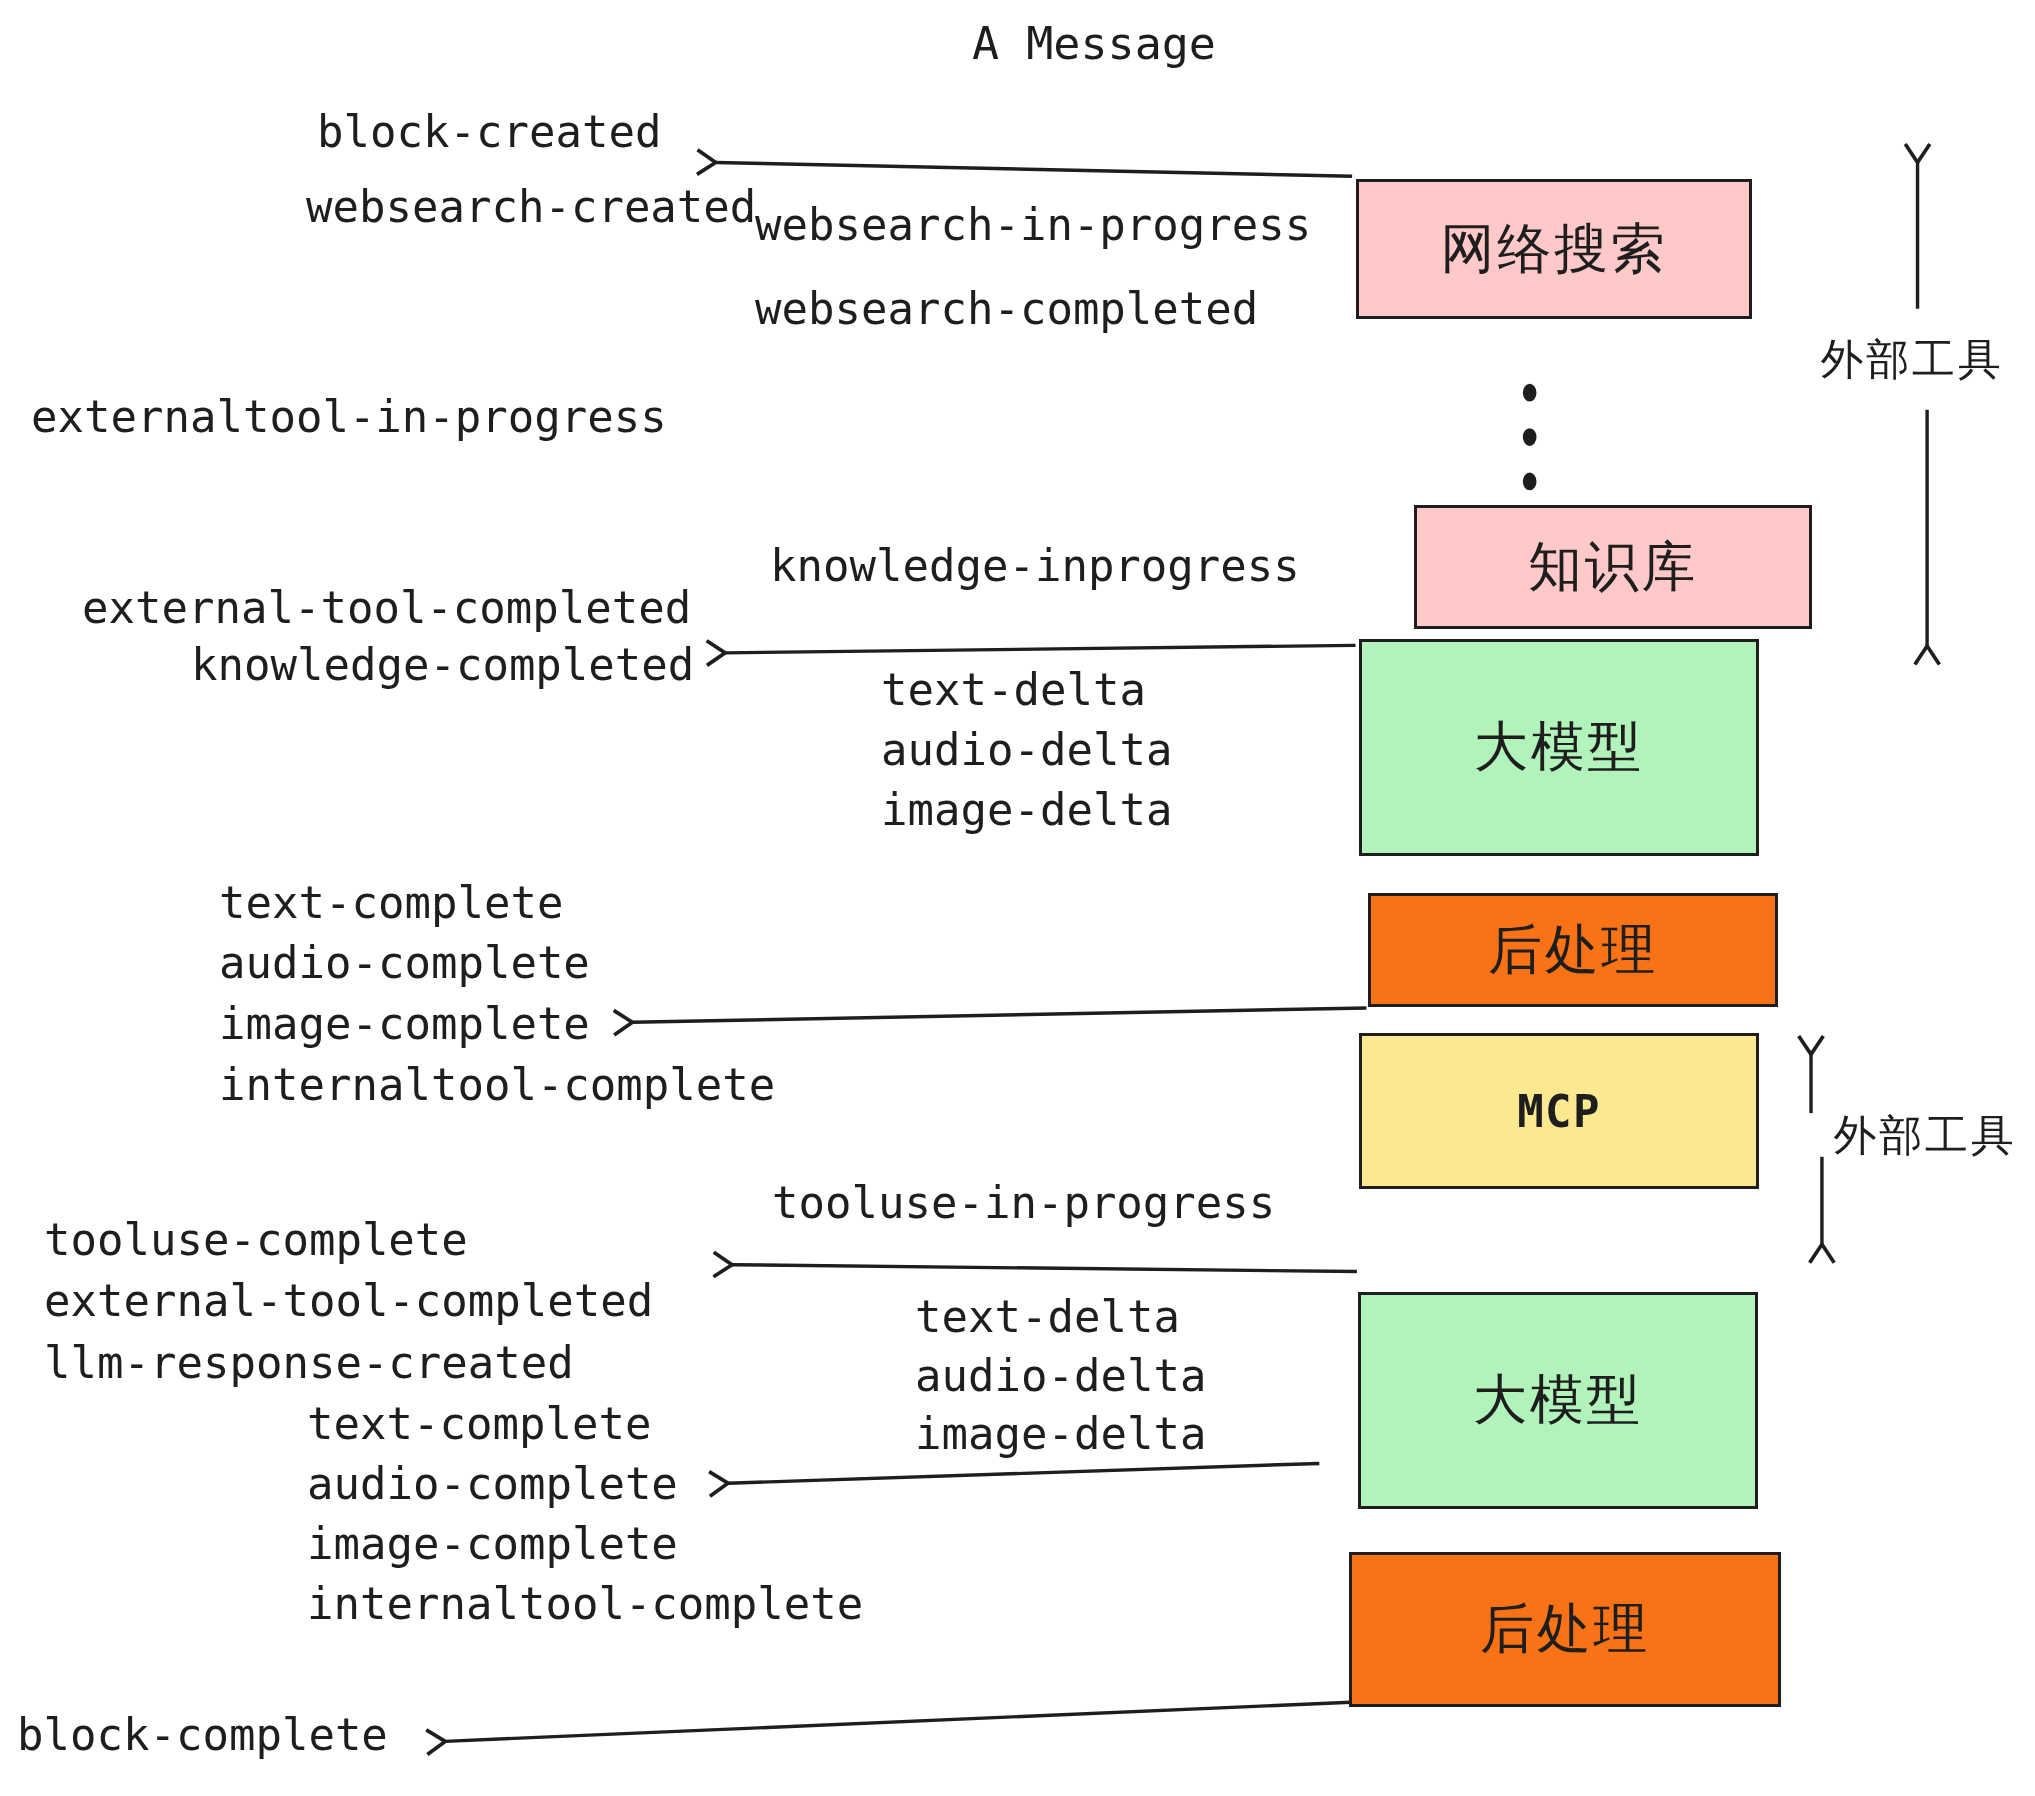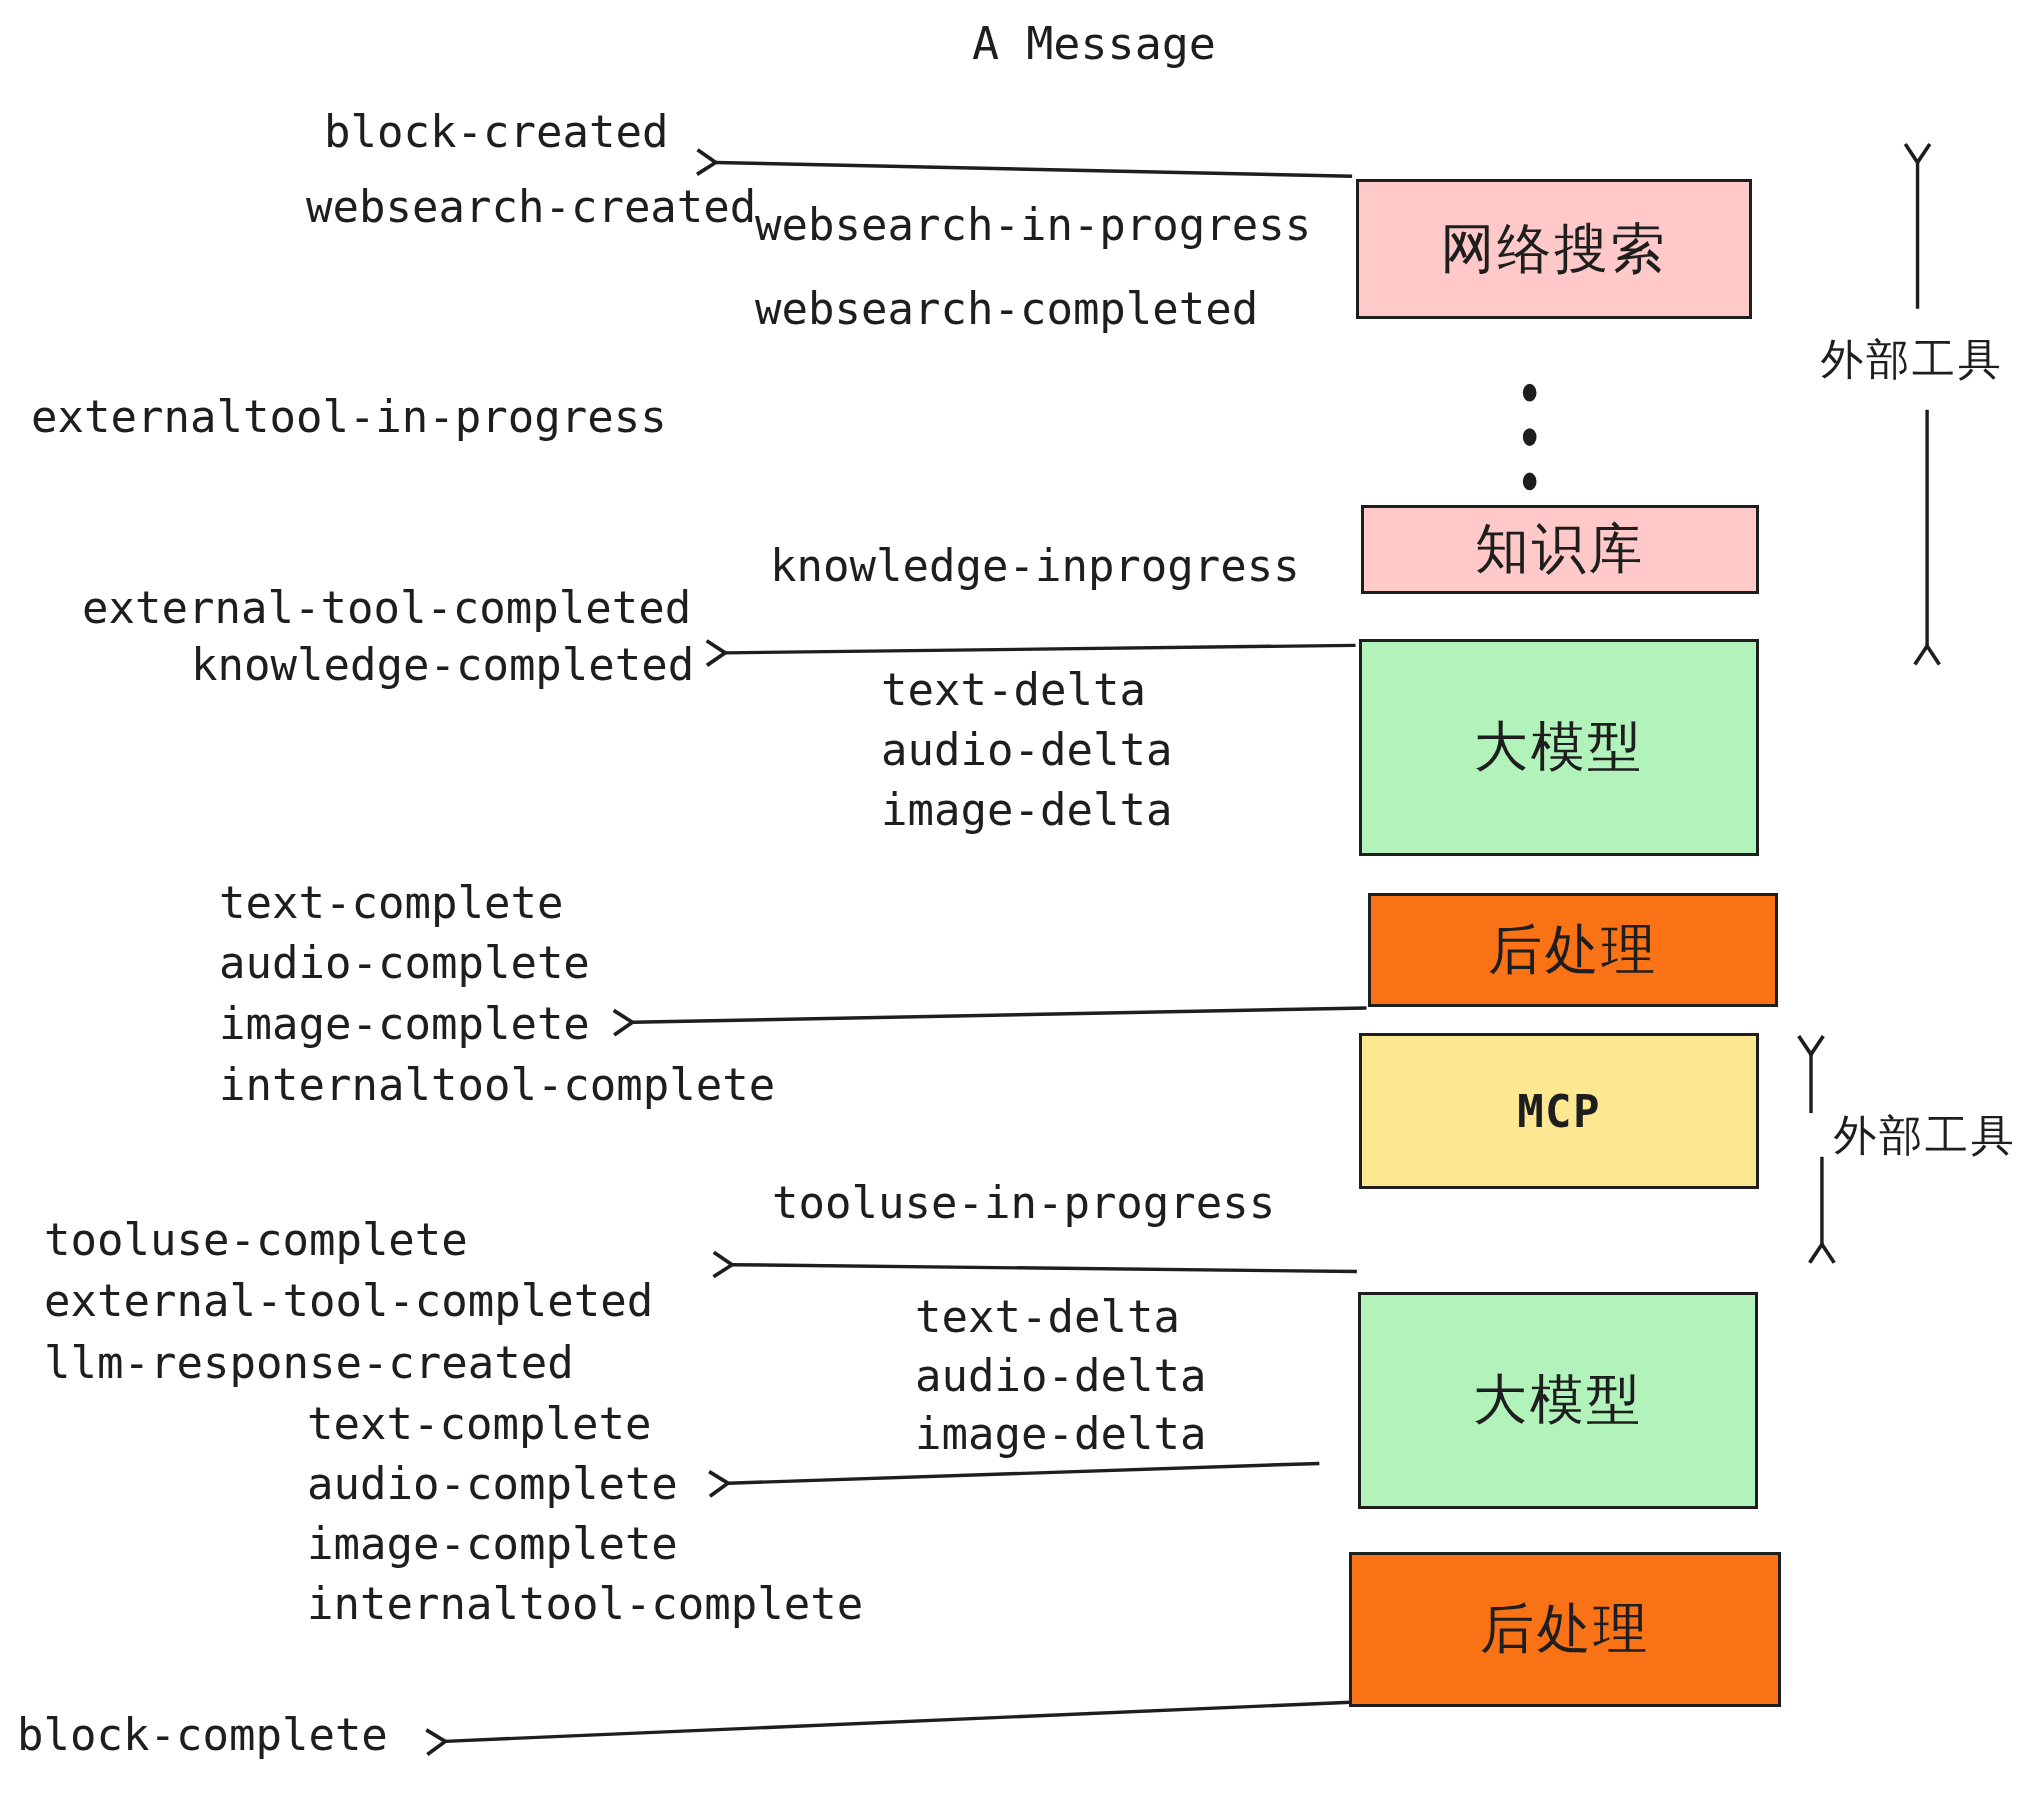--- a/index.html
+++ b/index.html
@@ -77,31 +77,31 @@
     <g fill="#1e1e1e">
       <ellipse cx="2240" cy="575" rx="10" ry="13"></ellipse>
       <ellipse cx="2240" cy="640" rx="10" ry="13"></ellipse>
       <ellipse cx="2240" cy="705" rx="10" ry="13"></ellipse>
     </g>
   </svg>
 
   <div class="title" style="left:1094px;top:43px;">A Message</div>
 
   <div class="box pink" style="left:1356px;top:179px;width:396px;height:140px;">网络搜索</div>
-  <div class="box pink" style="left:1361px;top:505px;width:398px;height:89px;">知识库</div>
+  <div class="box pink" style="left:1414px;top:505px;width:398px;height:124px;">知识库</div>
   <div class="box green" style="left:1359px;top:639px;width:400px;height:217px;">大模型</div>
   <div class="box white" style="left:1368px;top:893px;width:410px;height:114px;">后处理</div>
   <div class="box yellow mono" style="left:1359px;top:1033px;width:400px;height:156px;">MCP</div>
   <div class="box green" style="left:1358px;top:1292px;width:400px;height:217px;">大模型</div>
   <div class="box white" style="left:1349px;top:1552px;width:432px;height:155px;">后处理</div>
 
   <div class="side-label" style="left:1912px;top:360px;">外部工具</div>
   <div class="side-label" style="left:1925px;top:1136px;">外部工具</div>
 
-  <div class="evt" style="left:324px;top:132px;text-align:right;">block-created</div>
+  <div class="evt" style="left:317px;top:132px;text-align:right;">block-created</div>
   <div class="evt" style="left:306px;top:207px;">websearch-created</div>
   <div class="evt" style="left:755px;top:225px;">websearch-in-progress</div>
   <div class="evt" style="left:755px;top:309px;">websearch-completed</div>
   <div class="evt" style="left:31px;top:417px;">externaltool-in-progress</div>
   <div class="evt" style="left:770px;top:566px;">knowledge-inprogress</div>
   <div class="evt" style="left:82px;top:608px;">external-tool-completed</div>
   <div class="evt" style="left:191px;top:665px;">knowledge-completed</div>
 
   <div class="evt" style="left:881px;top:690px;">text-delta</div>
   <div class="evt" style="left:881px;top:750px;">audio-delta</div>

